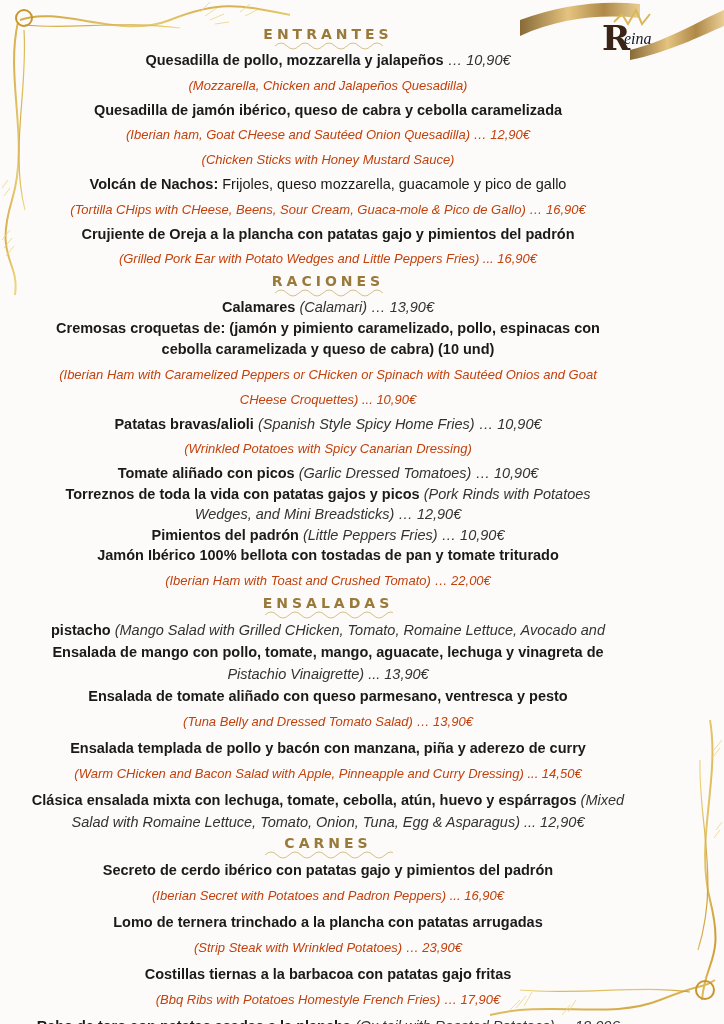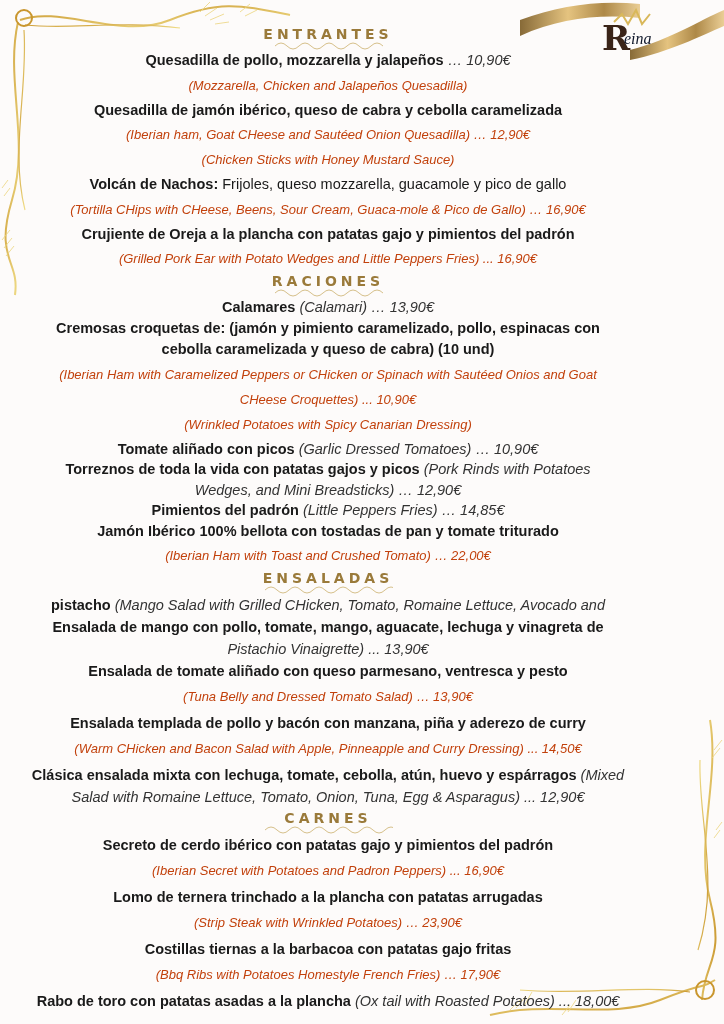--- a/index.html
+++ b/index.html
@@ -103,25 +103,26 @@
   <div style="margin-top:3px">
     <p class="section-title">RACIONES</p>
     <svg class="flourish" width="110" height="8">
         <path d="M2 4 q6 -6 12 0 t12 0 t12 0 t12 0 t12 0 t12 0 t12 0 t12 0 t12 0" stroke="#d6c08a" fill="none"></path>
       </svg>
     <p class="line"><span class="b">Calamares</span><span class="i">  (Calamari) … 13,90€</span></p>
     <p class="line b" style="line-height:21px">Cremosas croquetas de:  (jamón y pimiento caramelizado, pollo, espinacas con</p>
     <p class="line b" style="line-height:21px">cebolla caramelizada y queso de cabra) (10 und)</p>
     <p class="sub">(Iberian Ham with Caramelized Peppers or CHicken or Spinach with Sautéed Onios  and Goat</p>
     <p class="sub">CHeese Croquettes) ... 10,90€</p>
+    <p class="line"><span class="b">Patatas bravas/alioli</span><span class="i"> (Spanish Style Spicy Home Fries) … 10,90€</span></p>
     <p class="sub">(Wrinkled Potatoes with Spicy Canarian Dressing)</p>
     <p class="line"><span class="b">Tomate aliñado con picos</span><span class="i"> (Garlic Dressed Tomatoes) … 10,90€</span></p>
     <p class="line"><span class="b">Torreznos de toda la vida con patatas gajos y picos</span><span class="i"> (Pork Rinds with Potatoes</span></p>
     <p class="line i">Wedges, and  Mini Breadsticks) … 12,90€</p>
-    <p class="line"><span class="b">Pimientos del padrón</span><span class="i"> (Little Peppers Fries) … 14,85€</span></p>
+    <p class="line"><span class="b">Pimientos del padrón</span><span class="i"> (Little Peppers Fries) … 10,90€</span></p>
     <p class="line b">Jamón Ibérico 100% bellota con tostadas de pan y tomate triturado</p>
     <p class="sub">(Iberian Ham with Toast and Crushed Tomato) … 22,00€</p>
   </div>
 
   <div style="margin-top:2px">
     <p class="section-title">ENSALADAS</p>
     <svg class="flourish" width="130" height="8">
         <path d="M2 4 q6 -6 12 0 t12 0 t12 0 t12 0 t12 0 t12 0 t12 0 t12 0 t12 0 t12 0 t12 0" stroke="#d6c08a" fill="none"></path>
       </svg>
     <p class="line" style="line-height:22px"><span class="b">pistacho</span><span class="i"> (Mango Salad with Grilled CHicken, Tomato, Romaine Lettuce, Avocado and</span></p>

